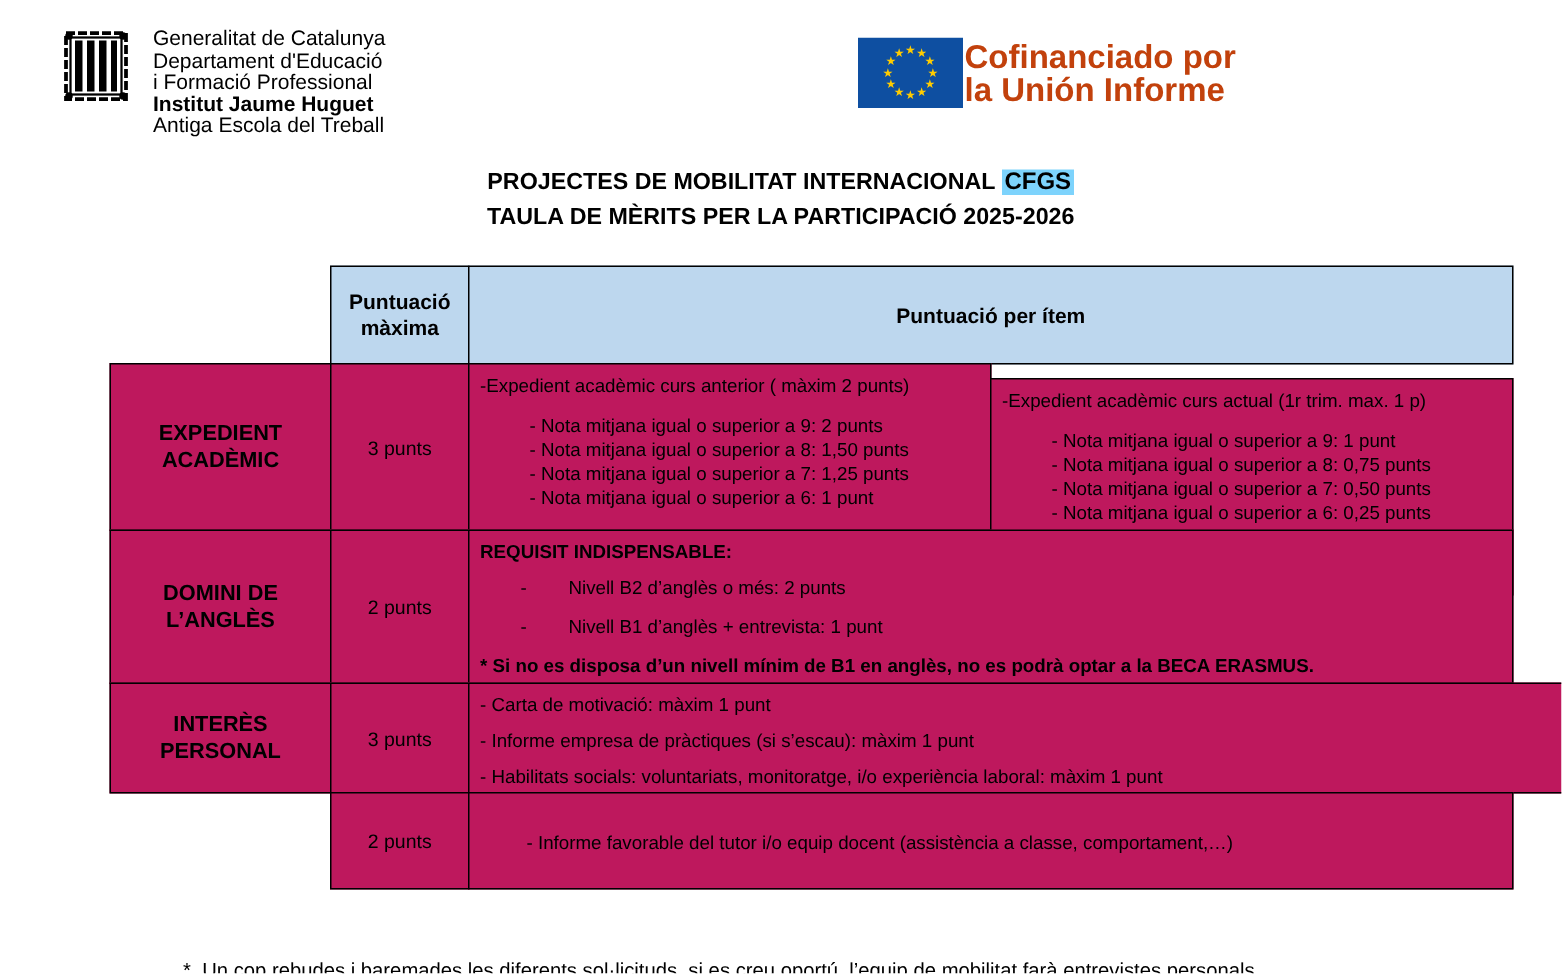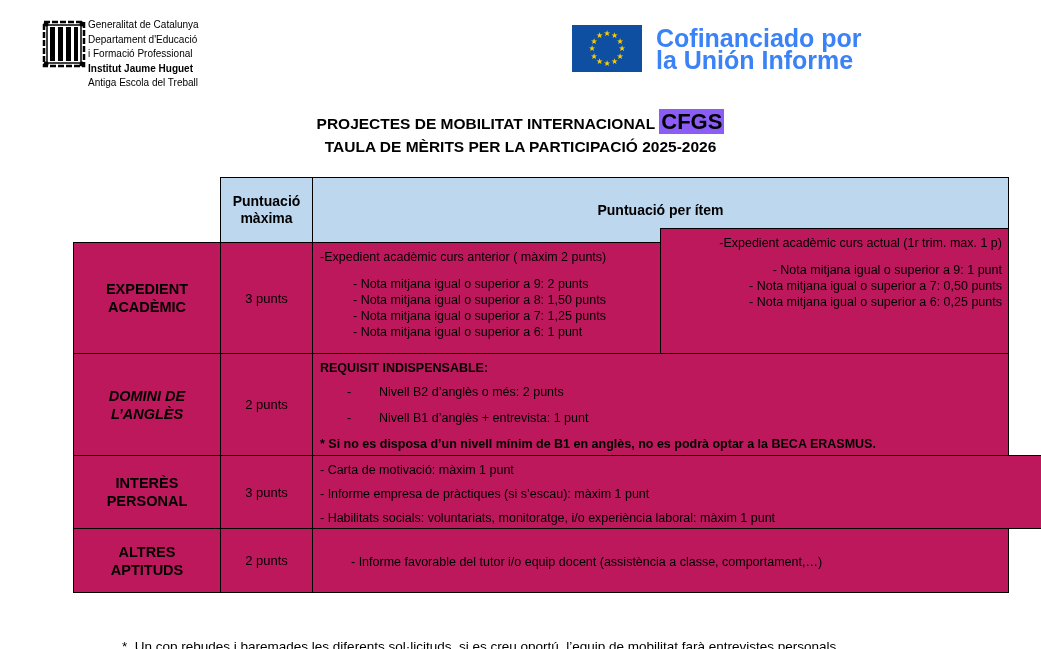--- a/index.html
+++ b/index.html
@@ -2,31 +2,31 @@
 <html><head>
 <meta charset="utf-8">
 <style>
   html,body{margin:0;padding:0;background:#fff;}
   .page{position:relative;width:1041px;height:649px;background:#ffffff;
         font-family:"Liberation Sans",sans-serif;color:#000;overflow:hidden;}
 
   
   .org{position:absolute;left:40px;top:16px;display:flex;}
   .emblem{width:48px;height:58px;}
-  .org-lines{margin-left:0;font-size:10px;line-height:14.6px;padding-top:2px;}
+  .org-lines{margin-left:14px;font-size:14px;line-height:14.6px;padding-top:2px;}
   .org-lines .b{font-weight:bold;}
 
   
   .eu{position:absolute;left:572px;top:25px;display:flex;align-items:center;}
-  .eu-text{margin-left:14px;font-size:25px;line-height:22px;font-weight:bold;color:#3b82f6;}
+  .eu-text{margin-left:1px;font-size:22px;line-height:22px;font-weight:bold;color:#c2410c;}
 
   
   .title{position:absolute;left:53px;top:109px;width:935px;text-align:center;}
   .t1{font-size:15.5px;font-weight:bold;line-height:26px;}
-  .t1 .hl{font-size:22px;background:#8b5cf6;padding:0 2px;text-align:center;}
+  .t1 .hl{font-size:16px;background:#7dd3fc;padding:0 2px;text-align:center;}
   .t2{font-size:15.5px;font-weight:bold;line-height:20px;}
 
   
   .cell{position:absolute;box-sizing:border-box;border:1px solid #000;background:#be185d;}
   .cell.hd{background:#BDD7EE;display:flex;align-items:center;justify-content:center;
            font-weight:bold;font-size:14px;text-align:center;line-height:17px;}
   .cell.cat{display:flex;align-items:center;justify-content:center;font-weight:bold;
             font-size:14.5px;text-align:center;line-height:18px;padding:0 14px;}
   .cell.max{display:flex;align-items:center;justify-content:center;font-size:13px;}
   .cell.body{font-size:12.5px;line-height:16px;padding:6px 6px 4px 7px;}
@@ -106,45 +106,45 @@
 
   <div class="cell cat" style="left:73px;top:242px;width:148px;height:112px;">EXPEDIENT ACADÈMIC</div>
   <div class="cell max" style="left:220px;top:242px;width:93px;height:112px;">3 punts</div>
   <div class="cell body" style="left:312px;top:242px;width:349px;height:112px;">
     <div class="heading">-Expedient acadèmic curs anterior ( màxim 2 punts)</div>
     <div class="itm">- Nota mitjana igual o superior a 9: 2 punts</div>
     <div class="itm">- Nota mitjana igual o superior a 8: 1,50 punts</div>
     <div class="itm">- Nota mitjana igual o superior a 7: 1,25 punts</div>
     <div class="itm">- Nota mitjana igual o superior a 6: 1 punt</div>
   </div>
-  <div class="cell body" style="left:660px;top:228px;width:349px;height:145px;text-align:right;">
+  <div class="cell body" style="left:660px;top:252px;width:349px;height:145px;">
     <div class="heading">-Expedient acadèmic curs actual (1r trim. max. 1 p)</div>
     <div class="itm">- Nota mitjana igual o superior a 9: 1 punt</div>
+    <div class="itm">- Nota mitjana igual o superior a 8: 0,75 punts</div>
     <div class="itm">- Nota mitjana igual o superior a 7: 0,50 punts</div>
     <div class="itm">- Nota mitjana igual o superior a 6: 0,25 punts</div>
   </div>
 
-  <div class="cell cat" style="left:73px;top:353px;width:148px;height:103px;font-style:italic;">DOMINI DE L’ANGLÈS</div>
+  <div class="cell cat" style="left:73px;top:353px;width:148px;height:103px;">DOMINI DE L’ANGLÈS</div>
   <div class="cell max" style="left:220px;top:353px;width:93px;height:103px;">2 punts</div>
   <div class="cell body body2" style="left:312px;top:353px;width:697px;height:103px;">
     <div class="head">REQUISIT INDISPENSABLE:</div>
     <div class="itm2">-        Nivell B2 d’anglès o més: 2 punts</div>
     <div class="itm2">-        Nivell B1 d’anglès + entrevista: 1 punt</div>
     <div class="note">* Si no es disposa d’un nivell mínim de B1 en anglès, no es podrà optar a la BECA ERASMUS.</div>
   </div>
 
   <div class="cell cat" style="left:73px;top:455px;width:148px;height:74px;">INTERÈS PERSONAL</div>
   <div class="cell max" style="left:220px;top:455px;width:93px;height:74px;">3 punts</div>
   <div class="cell body body3" style="left:312px;top:455px;width:801px;height:74px;">
     <div class="itm3">- Carta de motivació: màxim 1 punt</div>
     <div class="itm3">- Informe empresa de pràctiques (si s’escau): màxim 1 punt</div>
     <div class="itm3">- Habilitats socials: voluntariats, monitoratge, i/o experiència laboral: màxim 1 punt</div>
   </div>
 
-  <div class="cell cat" style="left:73px;top:528px;width:148px;height:65px;">ALTRES APTITUDS</div>
   <div class="cell max" style="left:220px;top:528px;width:93px;height:65px;">2 punts</div>
   <div class="cell body vcenter" style="left:312px;top:528px;width:697px;height:65px;">
     <div>- Informe favorable del tutor i/o equip docent (assistència a classe, comportament,…)</div>
   </div>
 
   <div class="footnote">
     <div>*  Un cop rebudes i baremades les diferents sol·licituds, si es creu oportú, l’equip de mobilitat farà entrevistes personals</div>
     
   </div>
 

